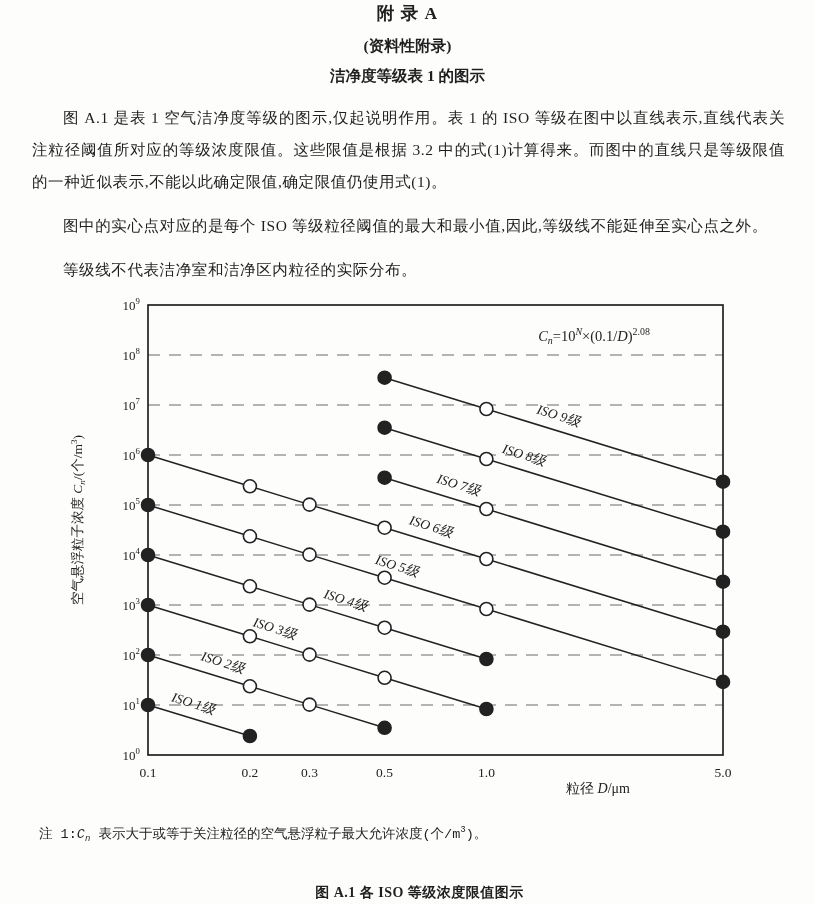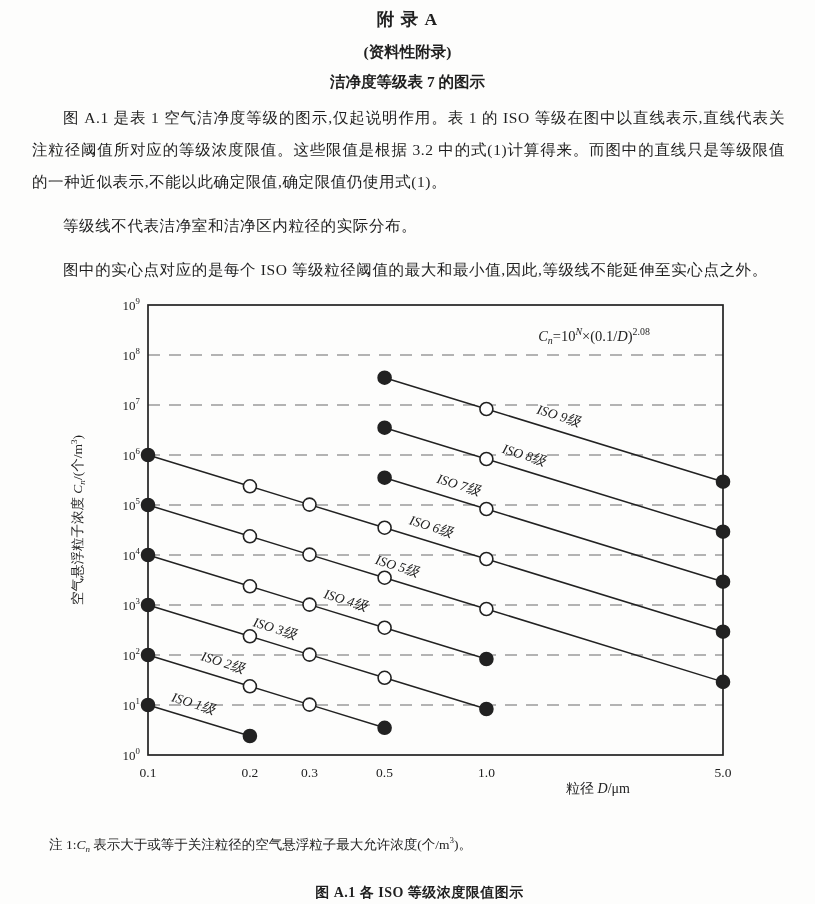--- a/index.html
+++ b/index.html
@@ -1,54 +1,54 @@
 <!DOCTYPE html>
 <html><head>
 <meta charset="utf-8">
 <style>
   html,body{margin:0;padding:0;background:#e8e8e8;}
   .page{
     position:relative;width:815px;height:904px;background:#fdfdfc;
     font-family:"Liberation Serif","DejaVu Serif",serif;color:#1f1f1f;
     margin:0 auto;overflow:hidden;
   }
-  .titles{position:absolute;top:7px;left:0;width:100%;text-align:center;}
+  .titles{position:absolute;top:1px;left:0;width:100%;text-align:center;}
   .t1{font-size:17.5px;font-weight:bold;margin:0 0 11px;letter-spacing:1px;}
   .t2{font-size:15.5px;font-weight:bold;margin:0 9px 9px;}
   .t3{font-size:15.5px;font-weight:bold;margin:0;}
   .body-text{
     position:absolute;top:90px;left:20px;width:777px;
     font-size:15.5px;line-height:32px;text-align:justify;letter-spacing:.6px;
   }
   .body-text p{margin:12px;text-indent:2em;}
   .chart-wrap{position:absolute;top:288px;left:0;width:815px;height:520px;}
   svg{font-family:"Liberation Serif","DejaVu Serif",serif;}
   .notes{position:absolute;top:810px;left:33px;width:762px;font-size:13.5px;line-height:28px;}
-  .notes p{margin:16px;}
+  .notes p{margin:6px;font-family:Liberation Mono, monospace;}
   .notes sub,.notes sup,.caption sub{font-size:9px;}
   .caption{
     position:absolute;top:872px;left:0;width:100%;text-align:center;
     font-size:14px;font-weight:bold;margin:12px;letter-spacing:.5px;
   }
 </style>
 </head>
 <body>
 
 <div class="page">
 
   <div class="titles">
     <p class="t1">附  录  A</p>
     <p class="t2">(资料性附录)</p>
-    <p class="t3">洁净度等级表 7 的图示</p>
+    <p class="t3">洁净度等级表 1 的图示</p>
   </div>
 
   <div class="body-text">
     <p>图 A.1 是表 1 空气洁净度等级的图示,仅起说明作用。表 1 的 ISO 等级在图中以直线表示,直线代表关注粒径阈值所对应的等级浓度限值。这些限值是根据 3.2 中的式(1)计算得来。而图中的直线只是等级限值的一种近似表示,不能以此确定限值,确定限值仍使用式(1)。</p>
+    <p>图中的实心点对应的是每个 ISO 等级粒径阈值的最大和最小值,因此,等级线不能延伸至实心点之外。</p>
     <p>等级线不代表洁净室和洁净区内粒径的实际分布。</p>
-    <p>图中的实心点对应的是每个 ISO 等级粒径阈值的最大和最小值,因此,等级线不能延伸至实心点之外。</p>
   </div>
 
   <div class="chart-wrap">
     <svg id="chart" width="815" height="520" viewBox="0 0 815 520">
         <line x1="148" x2="723" y1="417" y2="417" stroke="#9b9b9b" stroke-width="1.3" stroke-dasharray="12 9"></line>
         <line x1="148" x2="723" y1="367" y2="367" stroke="#9b9b9b" stroke-width="1.3" stroke-dasharray="12 9"></line>
         <line x1="148" x2="723" y1="317" y2="317" stroke="#9b9b9b" stroke-width="1.3" stroke-dasharray="12 9"></line>
         <line x1="148" x2="723" y1="267" y2="267" stroke="#9b9b9b" stroke-width="1.3" stroke-dasharray="12 9"></line>
         <line x1="148" x2="723" y1="217" y2="217" stroke="#9b9b9b" stroke-width="1.3" stroke-dasharray="12 9"></line>
         <line x1="148" x2="723" y1="167" y2="167" stroke="#9b9b9b" stroke-width="1.3" stroke-dasharray="12 9"></line>

